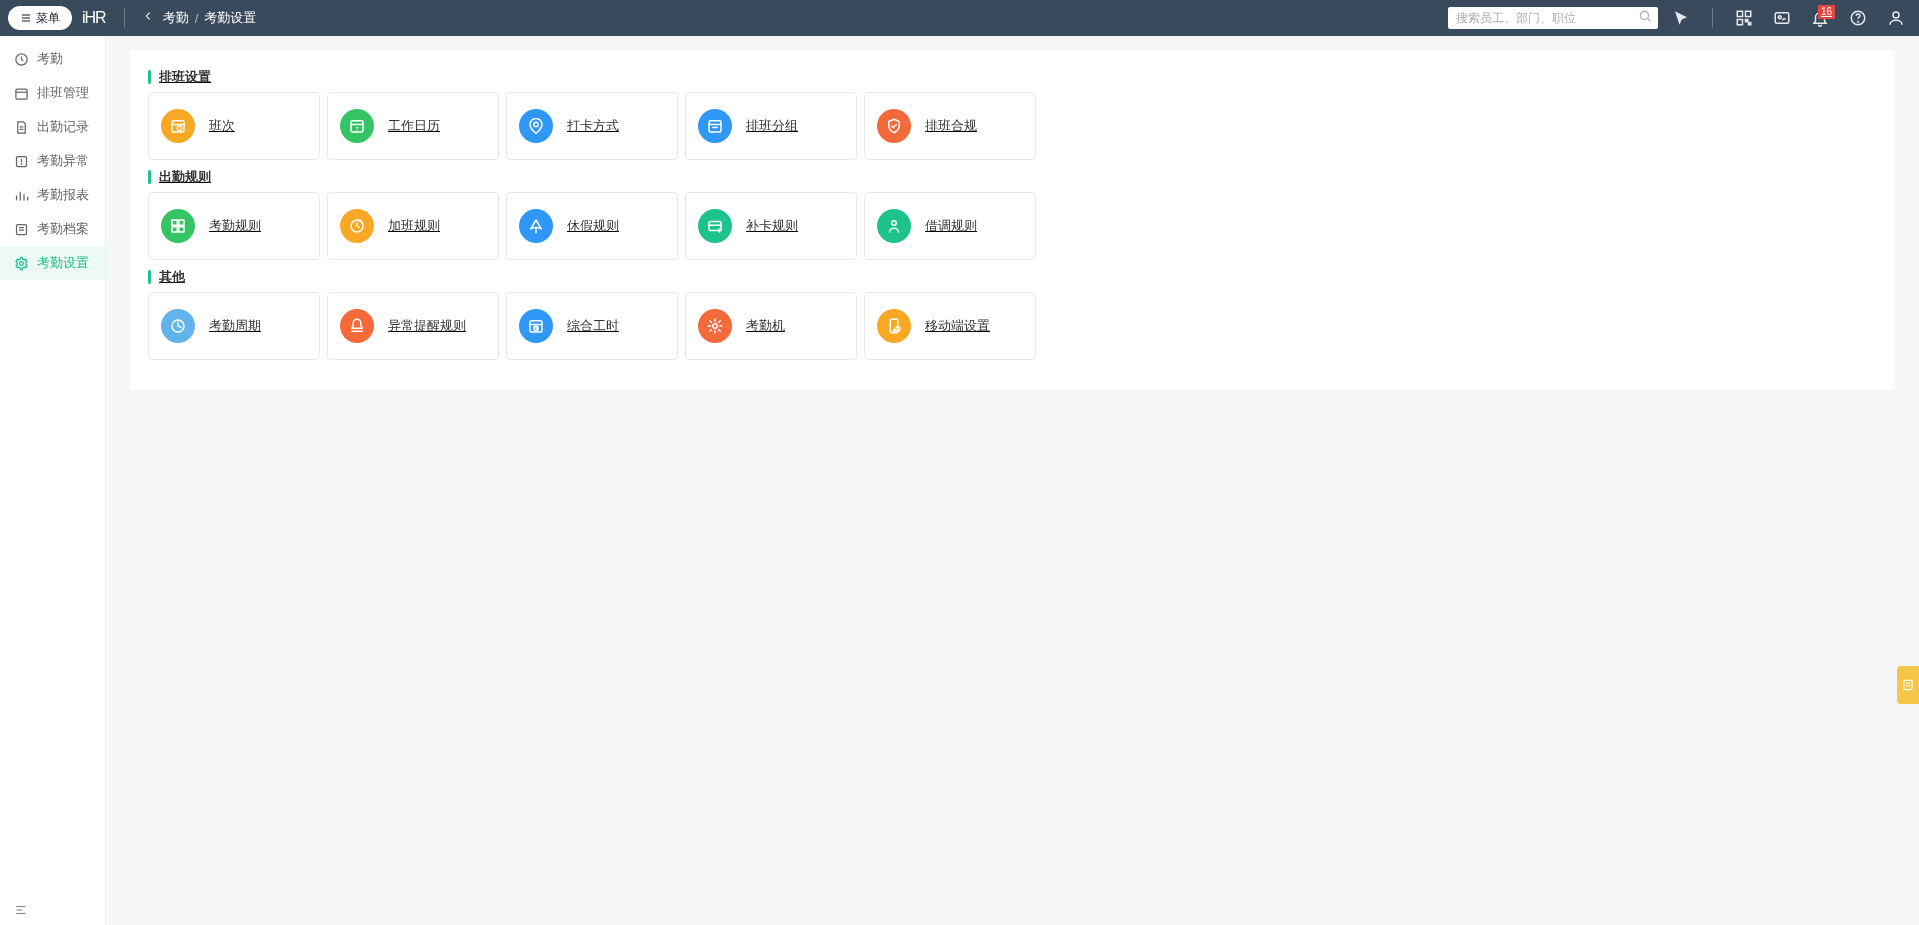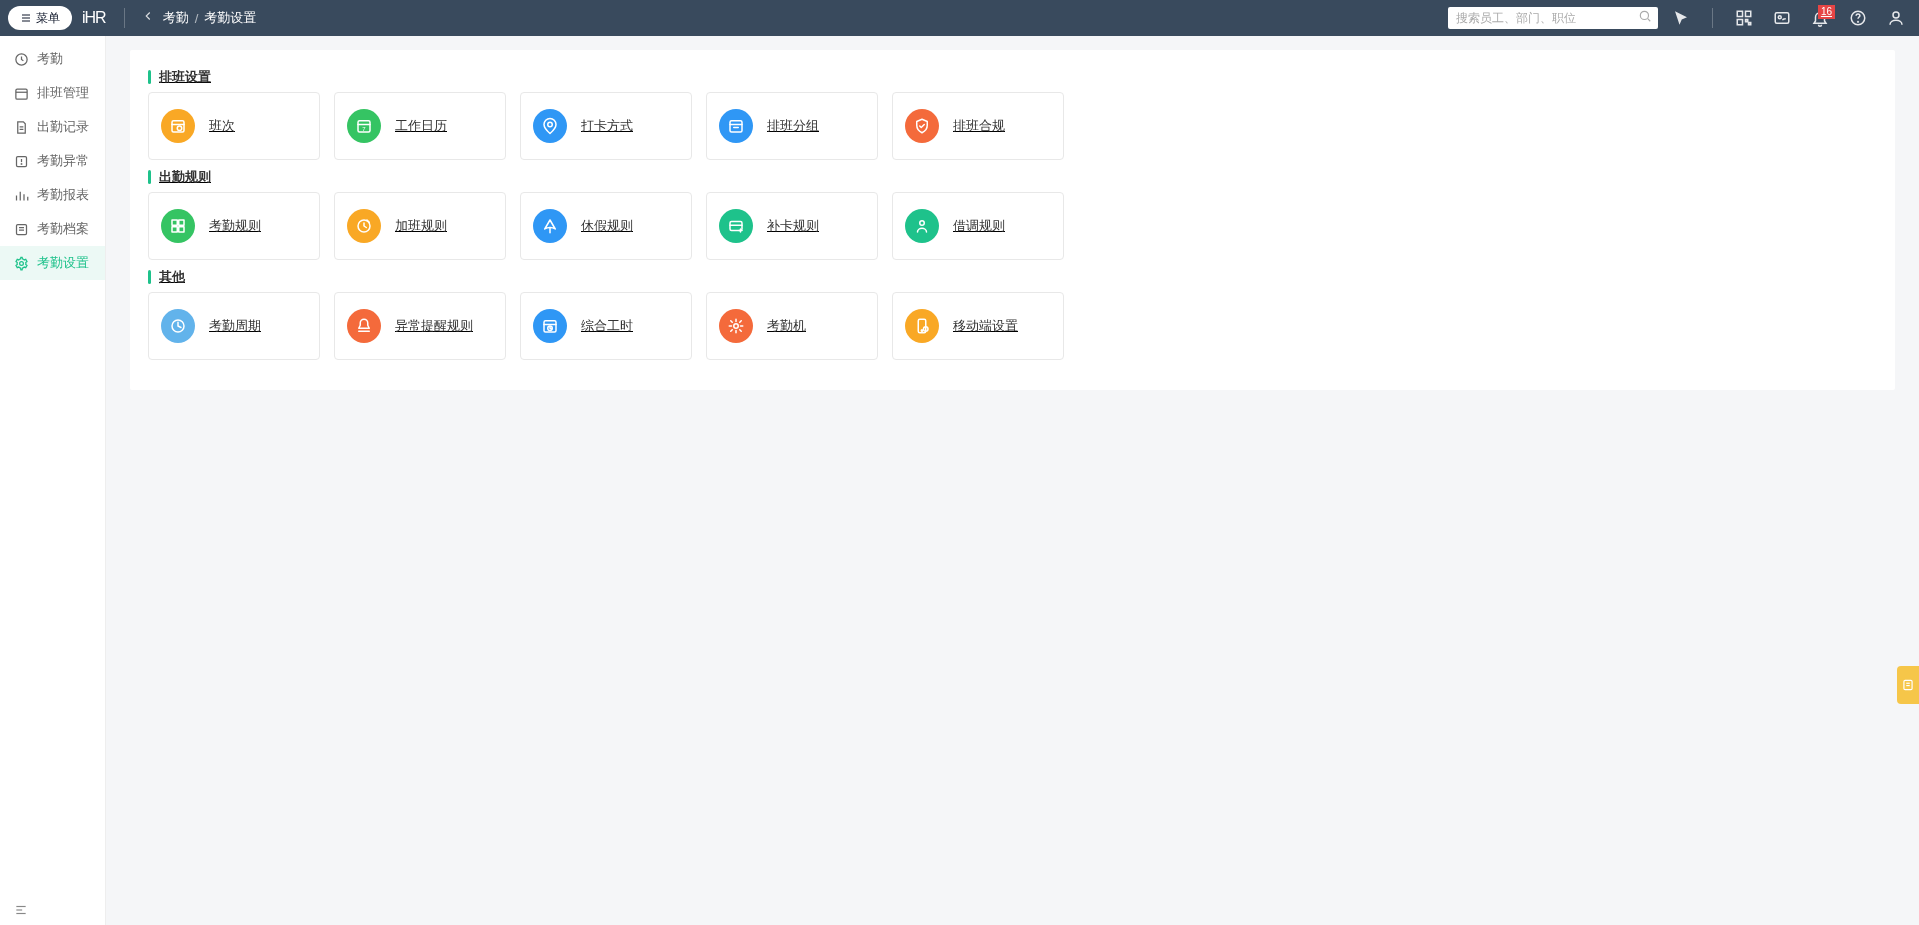--- a/index.html
+++ b/index.html
@@ -23,21 +23,21 @@
   .shell{ display:flex; height:calc(925px - 36px);}
   .sidebar{ width:106px; background:#fff; border-right:1px solid #eee; display:flex; flex-direction:column; padding-top:6px; position:relative;}
   .sbi{ display:flex; align-items:center; gap:8px; height:34px; padding-left:14px; font-size:13px; color:#666; cursor:pointer;}
   .sbi.active{ background:#ecf9f5; color:#1ec28b;}
   .sbi svg{width:15px;height:15px;flex:0 0 15px;}
   .sb-collapse{ margin-top:auto; height:30px; display:flex; align-items:center; padding-left:14px; color:#888; cursor:pointer;}
   .main{ flex:1; padding:14px 24px 24px 24px; overflow:auto;text-decoration:underline;}
   .panel{ background:#fff; border-radius:2px; padding:10px 18px 24px 18px;}
   .section-title{ display:flex; align-items:center; gap:8px; font-size:13px; font-weight:bold; color:#333; margin:8px 0 4px 0;}
   .section-title::before{ content:""; display:block; width:3px; height:14px; background:#1ec28b; border-radius:2px;}
-  .cards{ display:flex; flex-wrap:wrap; gap:14px; margin-top:6px; margin-bottom:6px;}
+  .cards{ display:flex; flex-wrap:wrap; gap:7px; margin-top:6px; margin-bottom:6px;}
   .card{ width:172px; height:68px; border:1px solid #e8e8e8; border-radius:4px; display:flex; align-items:center; padding-left:12px; gap:14px; cursor:pointer; background:#fff;}
   .cicon{ width:34px; height:34px; border-radius:50%; display:flex; align-items:center; justify-content:center; color:#fff; flex:0 0 34px;}
   .cicon svg{ width:18px;height:18px; }
   .clabel{ font-size:13px; color:#333;}
   .floating-tag{ position:fixed; right:0; top:666px; width:22px; height:38px; background:#f6c649; border-radius:4px 0 0 4px; display:flex; align-items:center; justify-content:center; color:#fff;}
   .c-orange{background:#f9a825;} .c-green{background:#35c463;} .c-blue{background:#2f97f5;} .c-teal{background:#1ec28b;}
   .c-lightblue{background:#62b3eb;} .c-redorange{background:#f46a3b;}
 </style>
 </head>
 <body>

